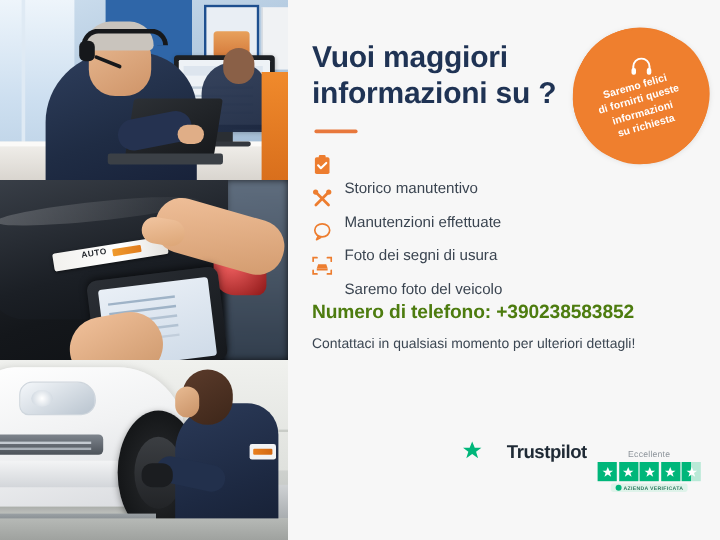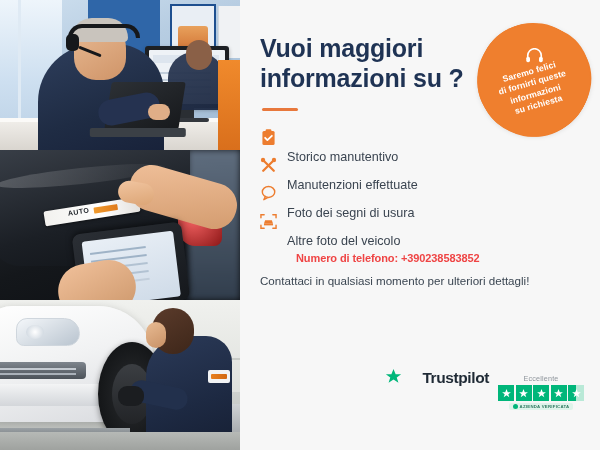--- a/index.html
+++ b/index.html
@@ -163,21 +163,21 @@
   .burst .btxt{transform:rotate(-16deg);text-align:center;color:#ffffff;font-size:8.6px;
      font-weight:bold;line-height:1.32;letter-spacing:.1px;width:92px;}
 
   
   .list{margin:13px 0 0 0;padding:0;list-style:none;}
   .item{display:flex;align-items:center;gap:10px;height:26px;margin-bottom:2px;}
   .ico{width:17px;height:17px;flex:0 0 17px;display:flex;align-items:center;justify-content:center;}
   .ilabel{font-size:12.6px;color:#3a4450;white-space:nowrap;margin-top:40px;}
 
   
-  .phone{margin-top:18px;font-size:11px;font-weight:bold;color:#ef4444;letter-spacing:-.1px;margin-left:36px;}
+  .phone{margin-top:18px;font-size:16px;font-weight:bold;color:#4d7c0f;letter-spacing:-.1px;}
   .sub{margin-top:8px;font-size:11.6px;line-height:1.55;color:#3b4652;}
   .sub span{display:block;}
 
   
   .tp{position:absolute;right:16px;bottom:40px;display:flex;align-items:center;gap:9px;}
   .tplogo{display:flex;align-items:center;gap:20px;}
   .tpname{font-size:15.5px;font-weight:bold;color:#1f2a35;letter-spacing:-.4px;}
   .tpright{display:flex;flex-direction:column;align-items:center;gap:2px;margin-top:28px;}
   .tpecc{font-size:7.2px;color:#8d949b;letter-spacing:.2px;}
   .stars{display:flex;gap:1.5px;}
@@ -324,21 +324,21 @@
             <g stroke="#ed7d2f" stroke-width="1.5" fill="none" stroke-linecap="round">
               <path d="M1 5V1.8h3.4"></path>
                 <path d="M17 5V1.8h-3.4"></path>
               <path d="M1 13v3.2h3.4"></path>
                 <path d="M17 13v3.2h-3.4"></path>
             </g>
             <path d="M4.2 11.4h9.6v1.7H4.2z" fill="#ed7d2f"></path>
             <path d="M5.4 7.6h7.2l1.2 3.8H4.2z" fill="#ed7d2f"></path>
           </svg>
         </span>
-        <span class="ilabel">Altre foto del veicolo</span>
+        <span class="ilabel">Saremo foto del veicolo</span>
       </li>
 
 
     </ul>
 
     <div class="phone">
       <span>Numero di telefono: </span><span>+390238583852</span>
     </div>
 
     <div class="sub">

